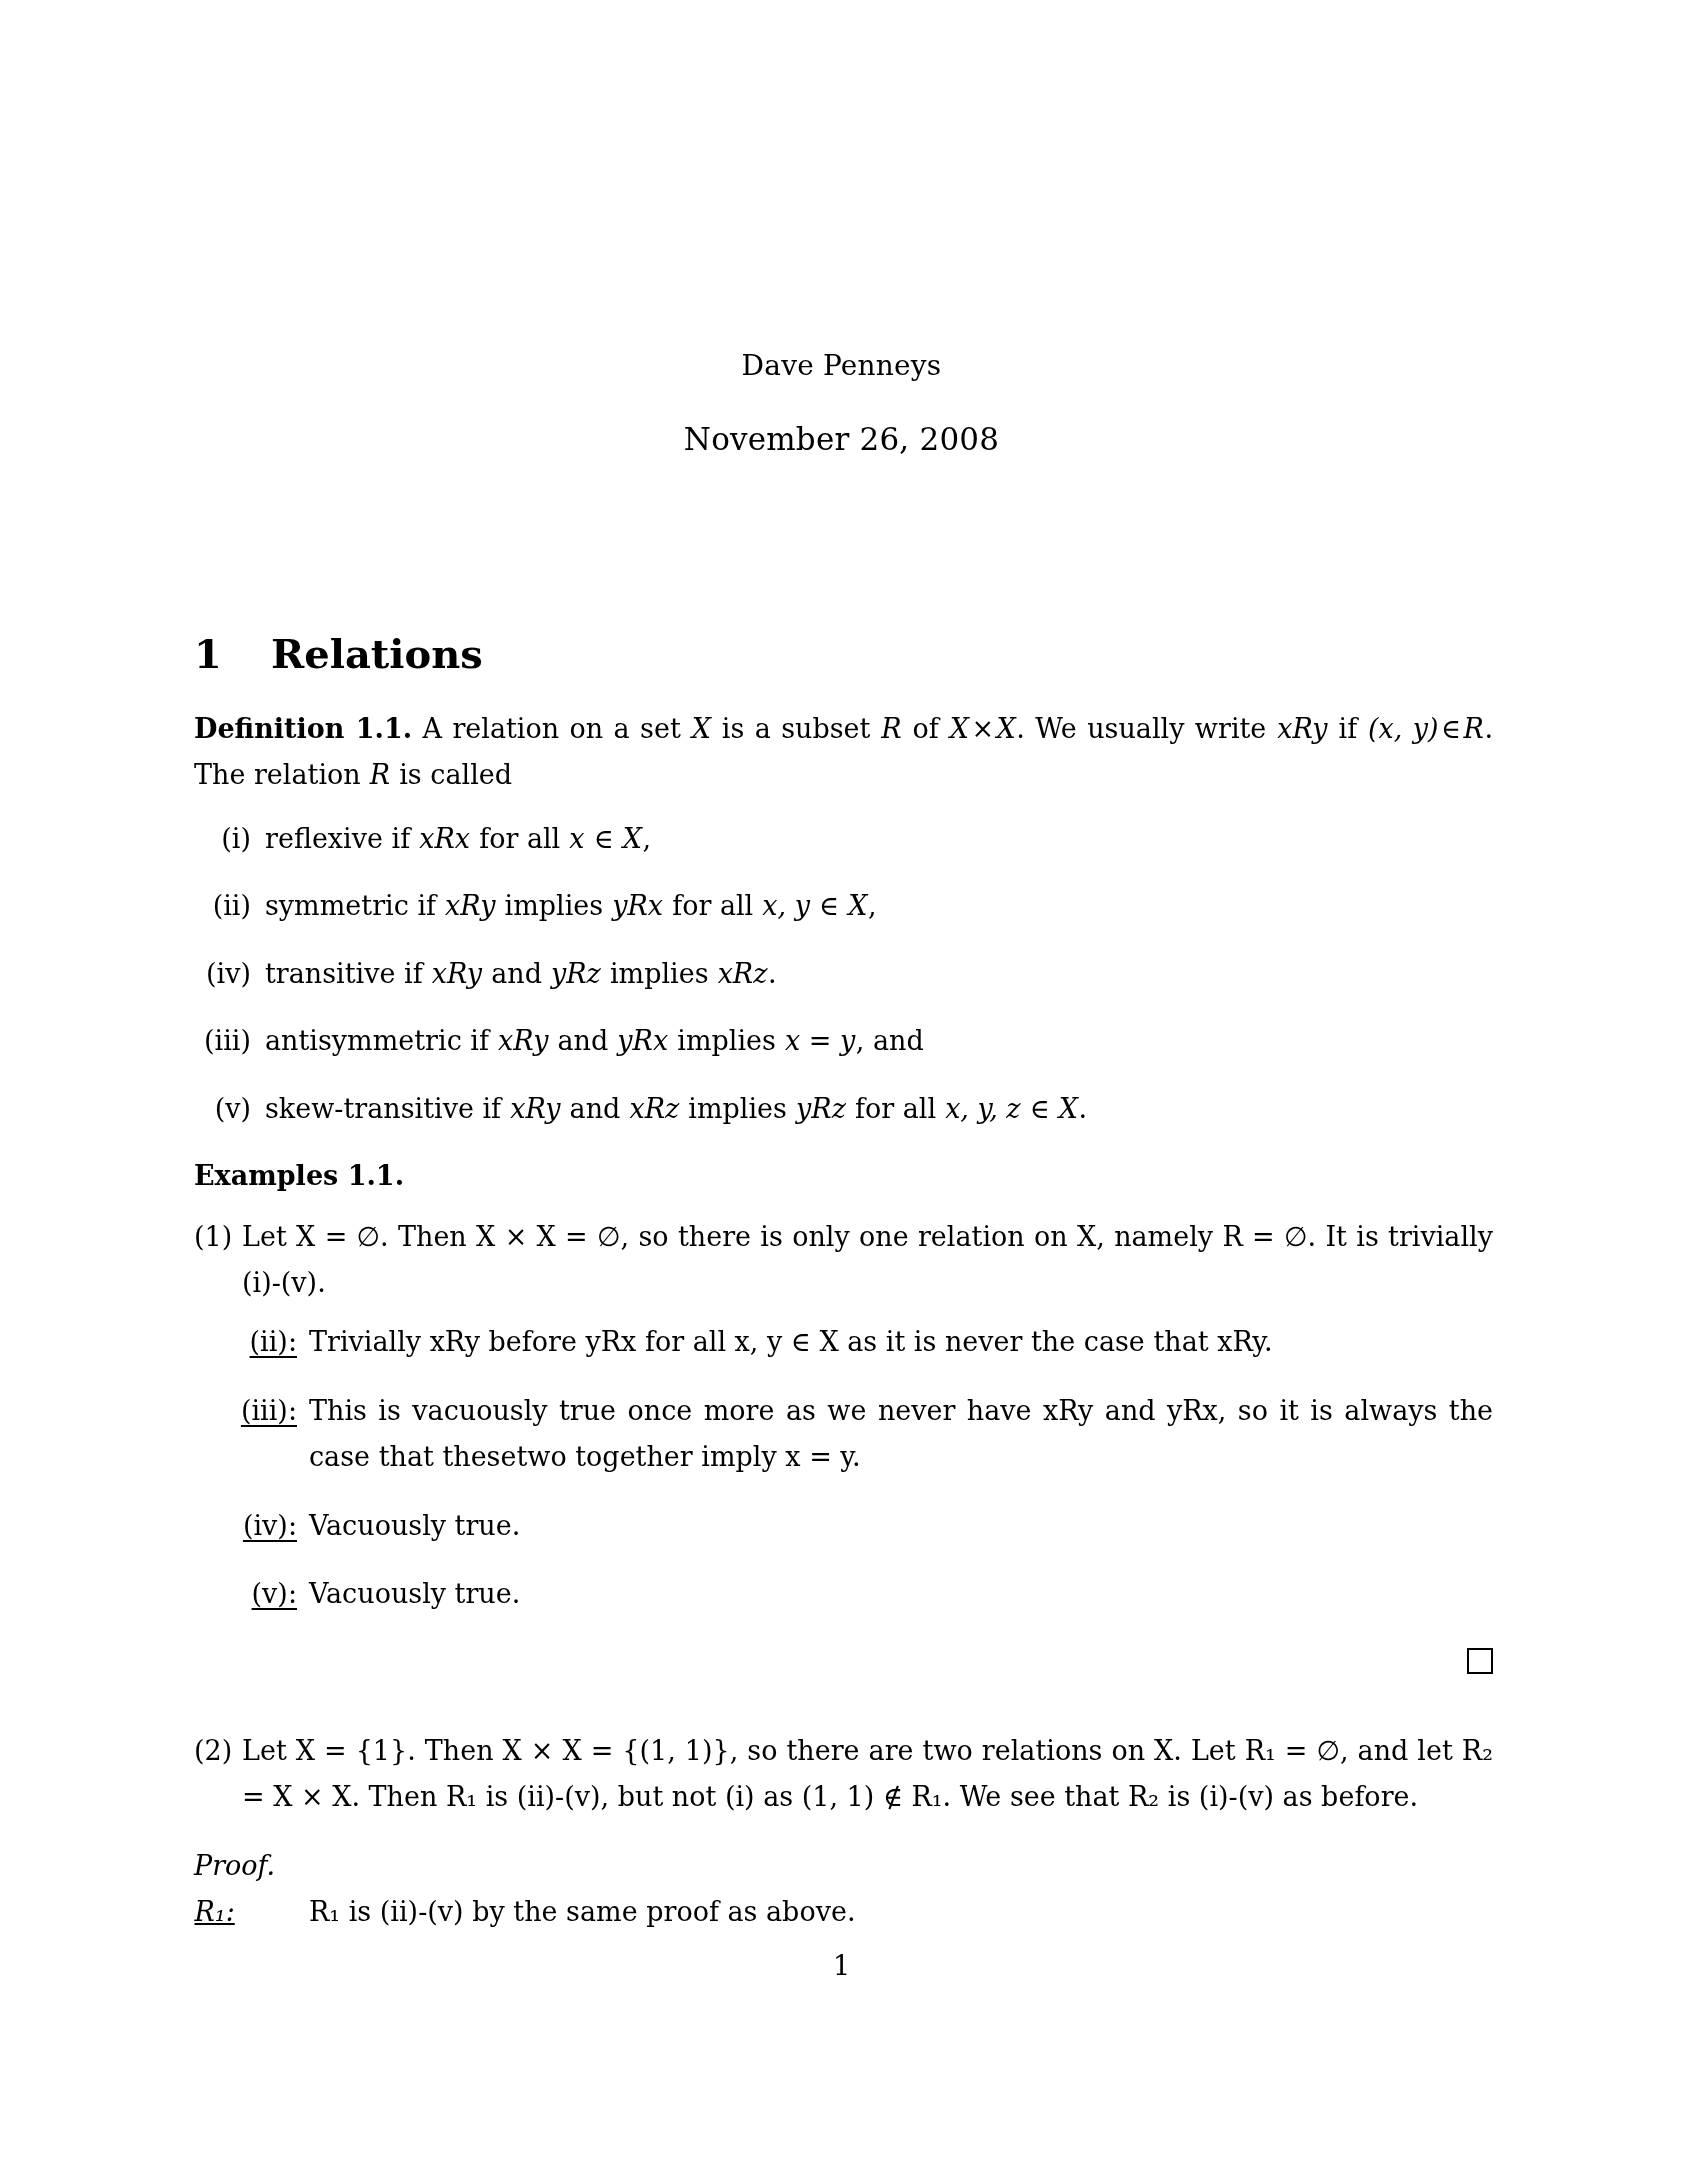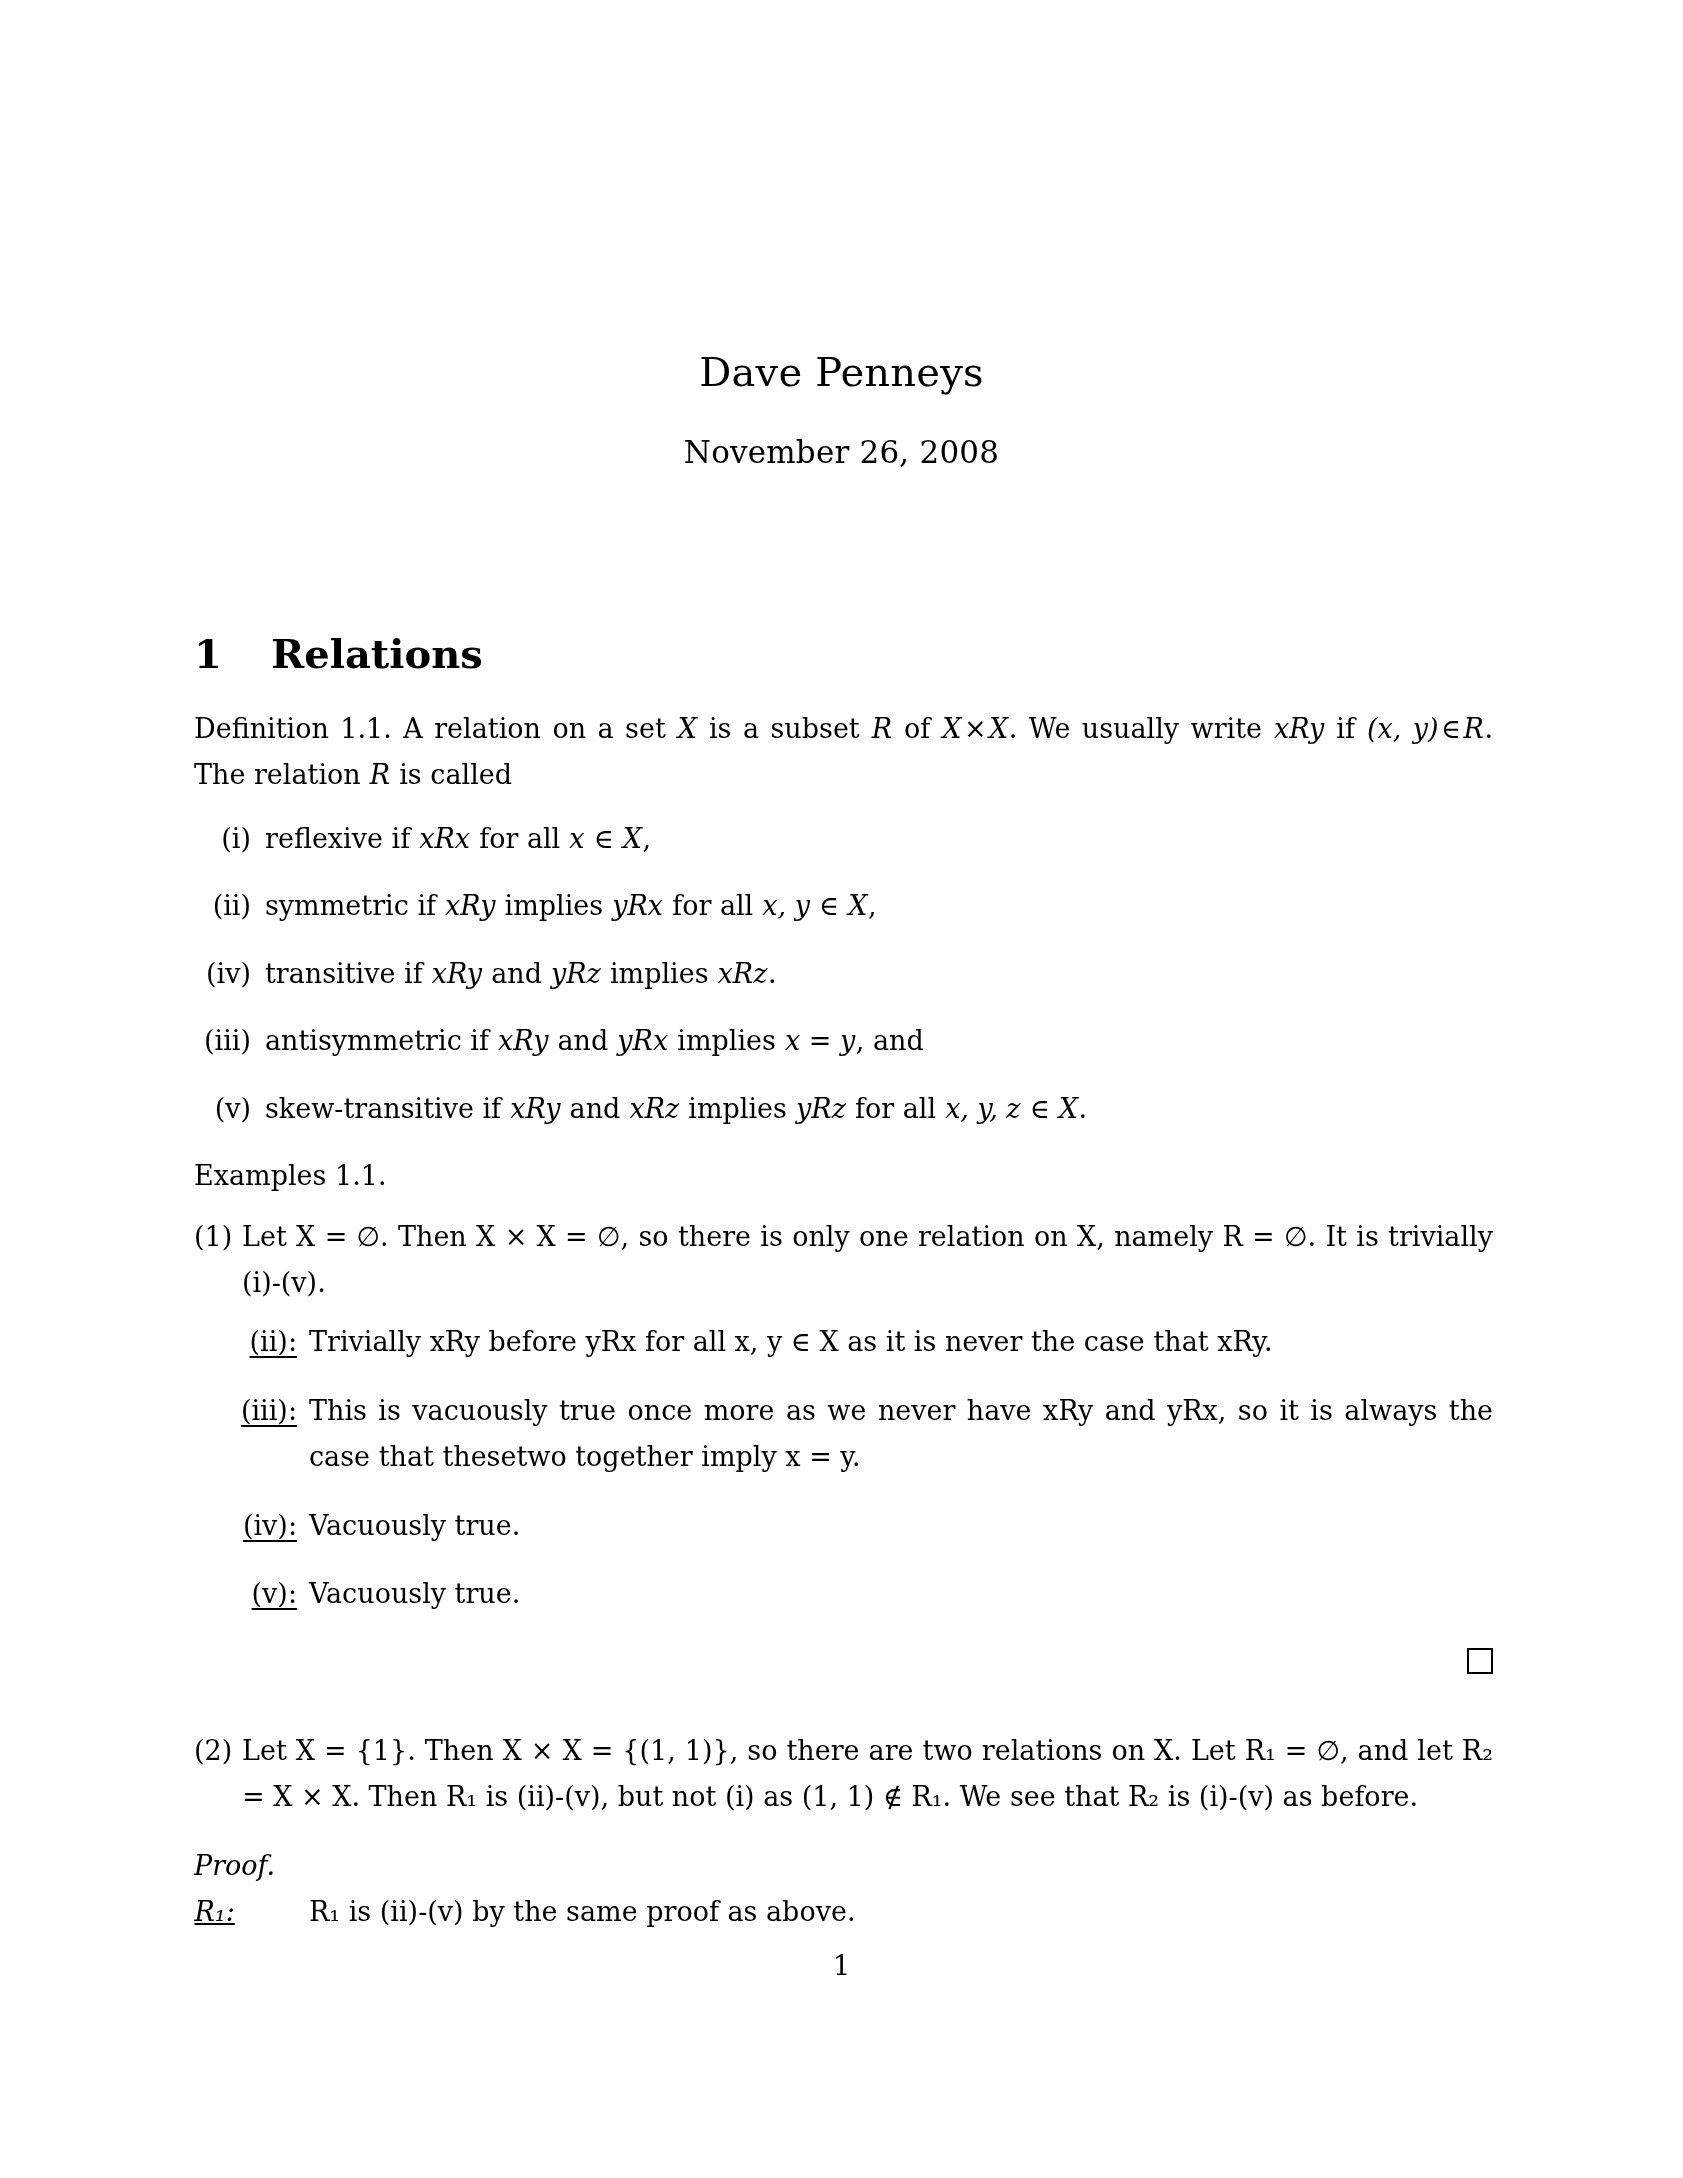--- a/index.html
+++ b/index.html
@@ -33,21 +33,21 @@
     text-align: center;
   }
   .doc-title {
     font-size: 47px;
     line-height: 1.1;
     letter-spacing: 0.4px;
     font-weight: normal;
     margin: 0;
   }
   .doc-author {
-    font-size: 40px;
+    font-size: 28px;
     margin-top: 52px;
     letter-spacing: 0.2px;
   }
   .doc-date {
     font-size: 31px;
     margin-top: 39px;
     letter-spacing: 0.2px;
   }
 
   
@@ -71,21 +71,21 @@
   }
   .sec-num { width: 77px; display: inline-block; }
 
   p { margin: 0; }
 
   .para {
     margin-bottom: 17px;
     text-align: justify;
   }
 
-  .bf { font-weight: normal; }
+  .bf { font-weight: bold; }
 
   
   .mi {
     font-family: "DejaVu Serif", "Liberation Serif", serif;
     font-style: italic;
     padding: 0 0.5px;
   }
   .mcal {
     font-family: "DejaVu Serif", "Liberation Serif", serif;
     font-style: italic;

